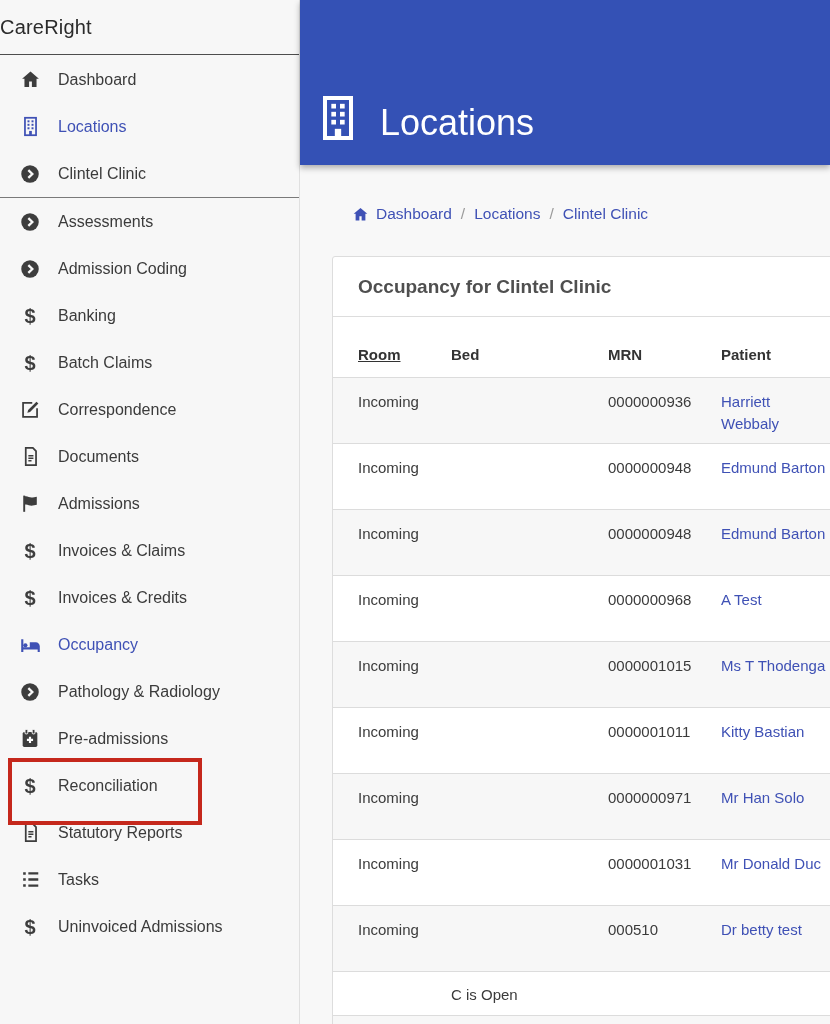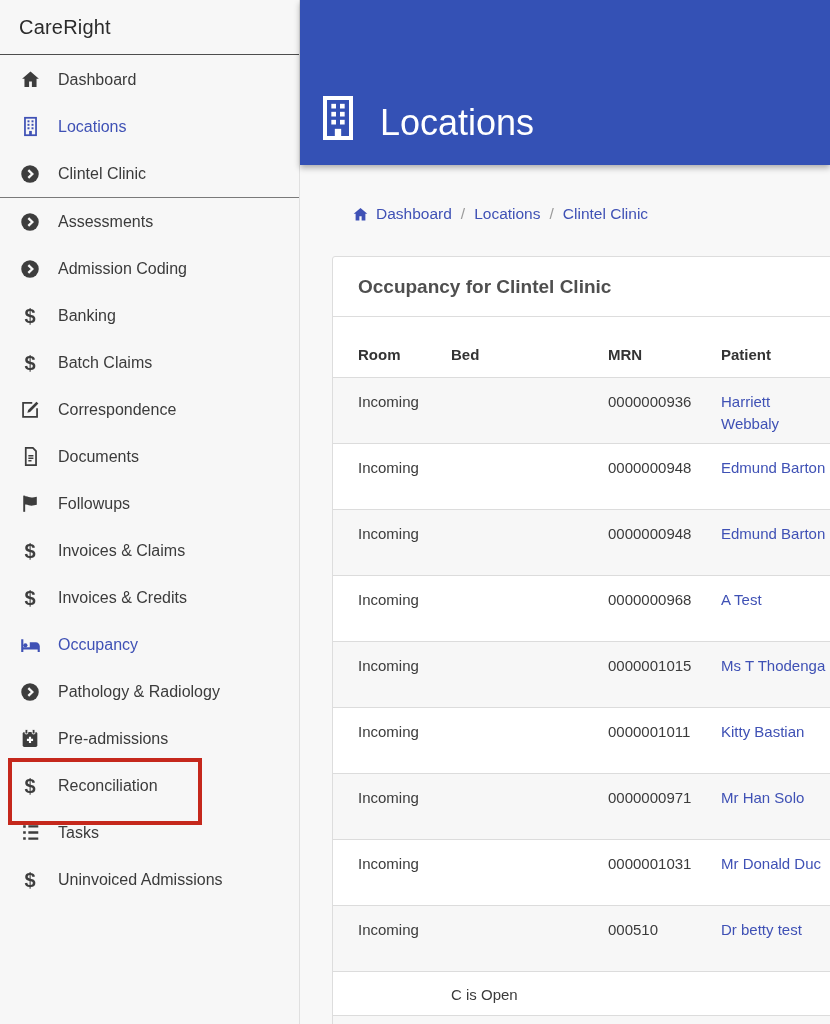--- a/index.html
+++ b/index.html
@@ -8,21 +8,21 @@
     --red:#c5281c;
   }
   *{margin:0;padding:0;box-sizing:border-box;}
   html,body{width:830px;height:1024px;overflow:hidden;background:#fff;
     font-family:"Liberation Sans",sans-serif;}
   .app{position:relative;width:830px;height:1024px;}
 
   
   .sidebar{position:absolute;left:0;top:0;width:300px;height:1024px;
     background:#f7f7f7;border-right:1px solid #e0e0e0;}
-  .brand{height:55px;display:flex;align-items:center;padding-left:19px;
+  .brand{height:55px;display:flex;align-items:center;
     font-size:20px;color:#2b2b2b;border-bottom:1px solid #4d4d4d;letter-spacing:.2px;}
   .side-nav{padding-top:1px;}
   .side-item{height:47px;display:flex;align-items:center;padding-left:18px;cursor:pointer;}
   .side-icon{width:24px;display:flex;justify-content:center;align-items:center;
     margin-right:16px;color:#3d3d3d;flex:none;}
   .side-icon svg{display:block;}
   .dollar-glyph{font-weight:bold;font-size:20px;line-height:1;}
   .side-label{font-size:16px;color:#3b3b3b;white-space:nowrap;}
   .side-item.active .side-label,.side-item.active .side-icon{color:var(--link);}
   .side-divider{border-top:1px solid #7a7a7a;}
@@ -43,21 +43,21 @@
   .crumb-sep{color:#9b9b9b;padding:0 9px;}
 
   
   .card{position:absolute;left:32px;top:256px;width:700px;background:#fff;
     border:1px solid #ddd;border-radius:3px;}
   .card-title{height:60px;display:flex;align-items:center;padding-left:25px;
     font-size:19px;font-weight:bold;color:#4f4f4f;border-bottom:1px solid #ddd;}
   table.occ-table{width:100%;border-collapse:collapse;table-layout:fixed;}
   .occ-table th{height:60px;vertical-align:bottom;text-align:left;
     padding:0 8px 14px 0;font-size:15px;color:#333;border-bottom:1px solid #dcdcdc;}
-  .occ-table th:first-child{padding-left:25px;}
+  .occ-table th:first-child{padding-left:25px;text-decoration:underline;}
   .occ-table td{height:66px;vertical-align:top;padding:13px 8px 0 0;
     font-size:15px;color:#3b3b3b;line-height:22px;border-bottom:1px solid #dcdcdc;}
   .occ-table td:first-child{padding-left:25px;}
   .occ-table tbody tr:nth-child(odd){background:#f7f7f7;}
   .occ-table tr.short td{height:44px;padding-top:12px;}
   .occ-table tr.sliver td{height:40px;border-bottom:none;}
   .patient-link{color:var(--link);text-decoration:none;white-space:pre-line;}
 </style>
 </head>
 <body>
@@ -148,21 +148,21 @@
           </span>
           <span class="side-label">Documents</span>
         </div>
         <div class="side-item">
           <span class="side-icon">
             <svg width="21" height="21" viewBox="0 0 24 24">
               <path d="M4.8 3v18.5" stroke="currentColor" stroke-width="2.2"></path>
               <path d="M4.8 4.2c3-1.4 5.6 1 8.2 1 2.2 0 4.2-.8 6.2-1v9.3c-2 .2-4 1-6.2 1-2.6 0-5.2-2.4-8.2-1z" fill="currentColor"></path>
             </svg>
           </span>
-          <span class="side-label">Followups</span>
+          <span class="side-label">Admissions</span>
         </div>
         <div class="side-item">
           <span class="side-icon">
             <span class="dollar-glyph">$</span>
           </span>
           <span class="side-label">Invoices &amp; Claims</span>
         </div>
         <div class="side-item">
           <span class="side-icon">
             <span class="dollar-glyph">$</span>
@@ -196,20 +196,29 @@
               <path d="M12 10.4v7.4M8.3 14.1h7.4" stroke="#fff" stroke-width="2.6"></path>
             </svg>
           </span>
           <span class="side-label">Pre-admissions</span>
         </div>
         <div class="side-item">
           <span class="side-icon">
             <span class="dollar-glyph">$</span>
           </span>
           <span class="side-label">Reconciliation</span>
+        </div>
+        <div class="side-item">
+          <span class="side-icon">
+            <svg width="19" height="21" viewBox="0 0 24 26">
+              <path d="M6 2h9l4 4.2V24H6z" fill="none" stroke="currentColor" stroke-width="2.2"></path>
+              <path d="M9.3 12h6.4M9.3 15.2h6.4M9.3 18.4h4" stroke="currentColor" stroke-width="1.9"></path>
+            </svg>
+          </span>
+          <span class="side-label">Statutory Reports</span>
         </div>
         <div class="side-item">
           <span class="side-icon">
             <svg width="21" height="19" viewBox="0 0 24 22">
               <path d="M3.5 4h3M3.5 11h3M3.5 18h3" stroke="currentColor" stroke-width="3"></path>
               <path d="M9.5 4H21M9.5 11H21M9.5 18H21" stroke="currentColor" stroke-width="2.7"></path>
             </svg>
           </span>
           <span class="side-label">Tasks</span>
         </div>

